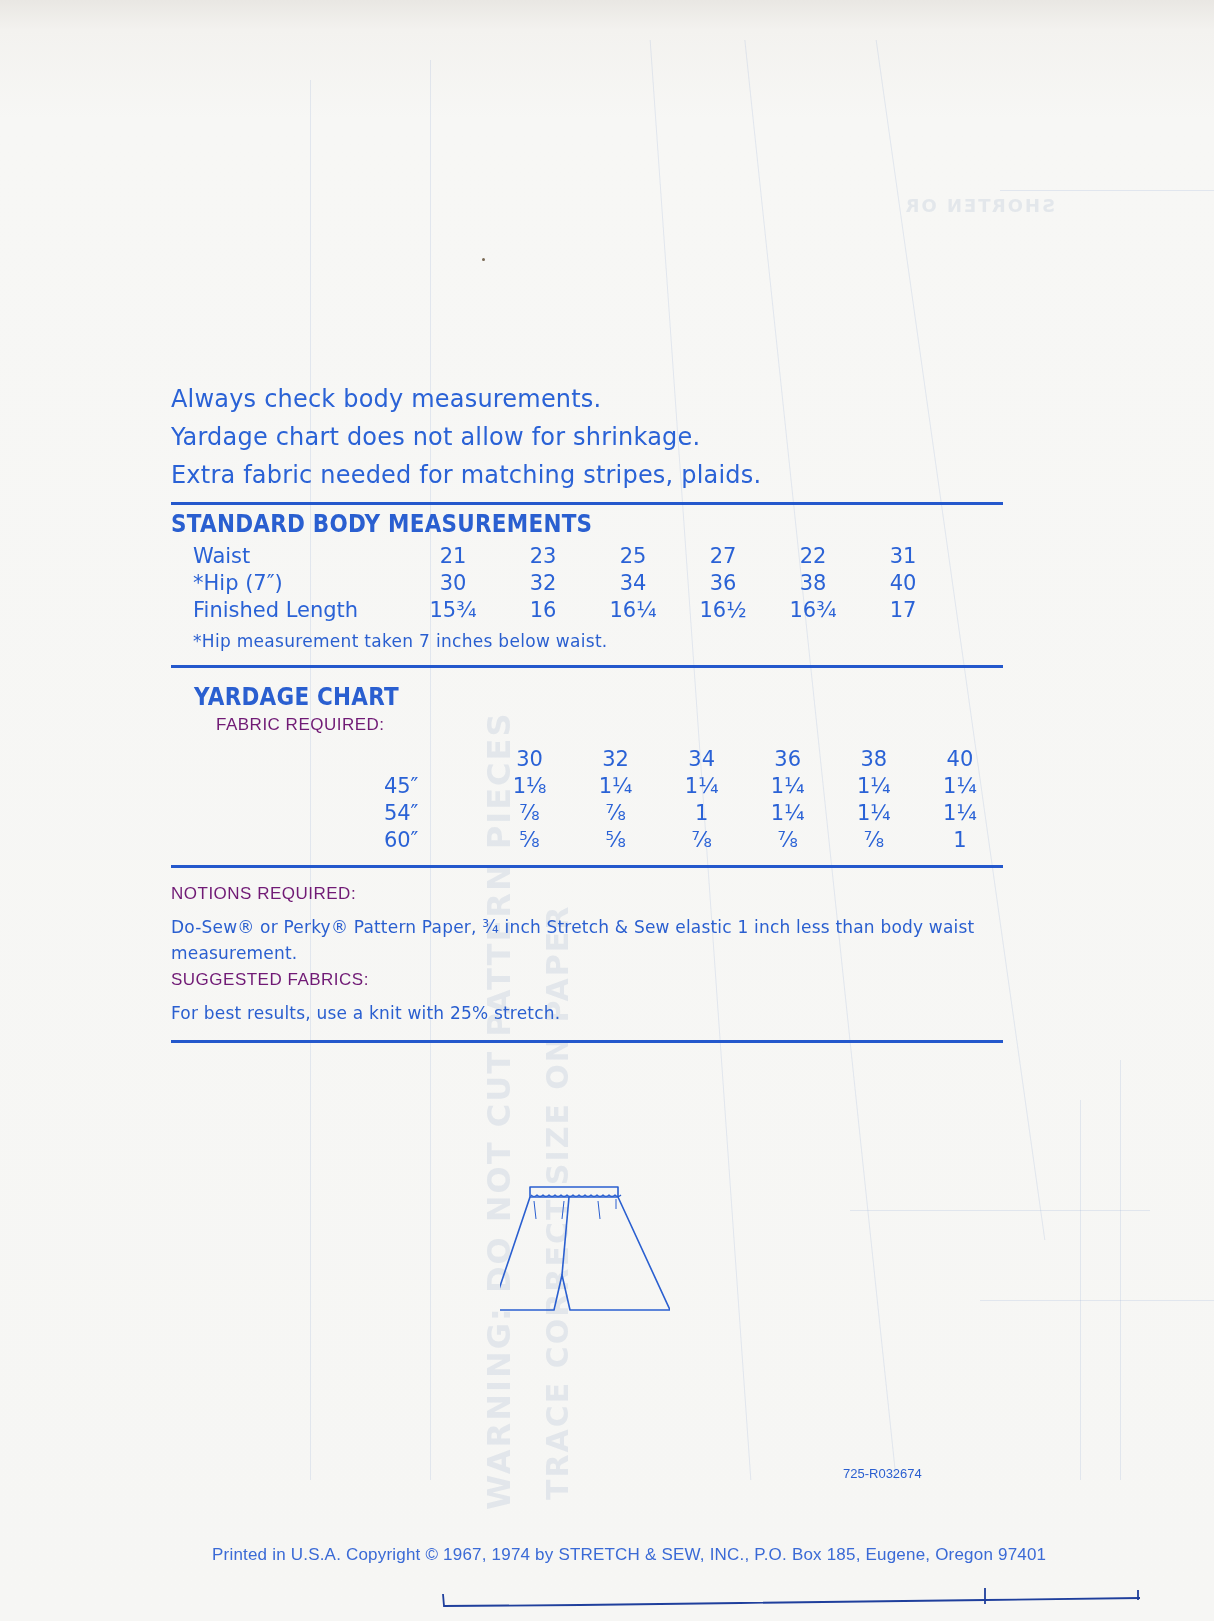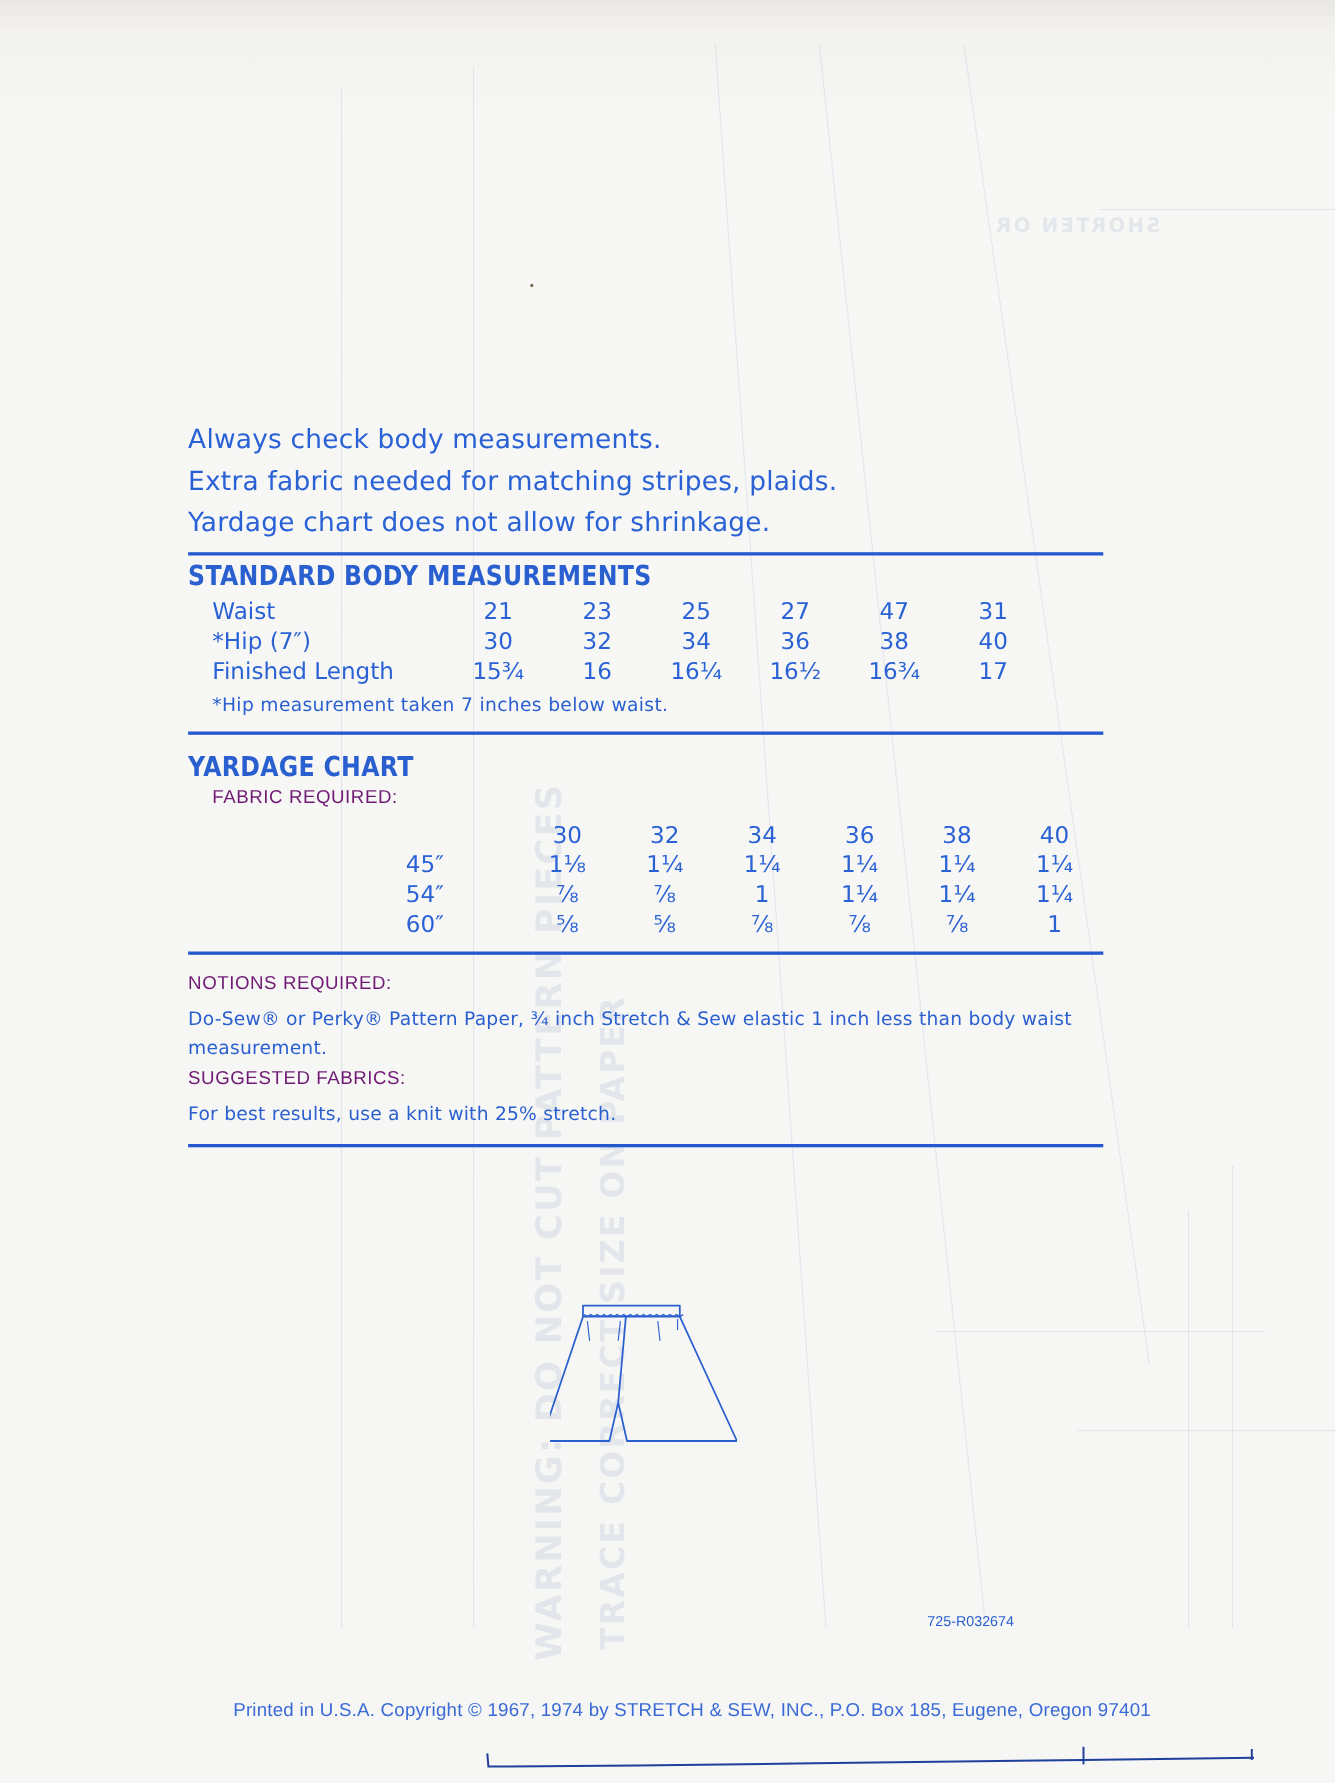--- a/index.html
+++ b/index.html
@@ -85,37 +85,37 @@
 <div class="ghost-text" style="left:1055px;top:195px;font-size:18px;transform:scale(-1,1);">SHORTEN OR</div>
 <div class="ghost-text" style="left:480px;top:1510px;font-size:32px;transform:rotate(-90deg);">WARNING: DO NOT CUT PATTERN PIECES</div>
 <div class="ghost-text" style="left:540px;top:1500px;font-size:30px;transform:rotate(-90deg);">TRACE CORRECT SIZE ON PAPER</div>
 
 <div class="speck" style="left:482px;top:258px;"></div>
 
 <div class="content">
 
   <div style="margin-top:0;">
     <div class="intro-line">Always check body measurements.</div>
+    <div class="intro-line">Yardage chart does not allow for shrinkage.</div>
     <div class="intro-line">Extra fabric needed for matching stripes, plaids.</div>
-    <div class="intro-line">Yardage chart does not allow for shrinkage.</div>
   </div>
 
   <div class="rule" style="margin-top:8px;"></div>
 
   <div style="margin-top:4px;">
     <div class="section-title">STANDARD BODY MEASUREMENTS</div>
     <table class="grid" style="margin-top:4px;">
       <tbody>
           <tr>
         <td class="rowlabel">Waist</td>
         <td class="val">21</td>
         <td class="val">23</td>
         <td class="val">25</td>
         <td class="val">27</td>
-        <td class="val">47</td>
+        <td class="val">22</td>
         <td class="val">31</td>
       </tr>
       <tr>
         <td class="rowlabel">*Hip (7″)</td>
         <td class="val">30</td>
         <td class="val">32</td>
         <td class="val">34</td>
         <td class="val">36</td>
         <td class="val">38</td>
         <td class="val">40</td>
@@ -129,21 +129,21 @@
         <td class="val">16¾</td>
         <td class="val">17</td>
       </tr>
     </tbody>
       </table>
     <div class="note" style="margin-top:8px;">*Hip measurement taken 7 inches below waist.</div>
   </div>
 
   <div class="rule" style="margin-top:14px;"></div>
 
-  <div style="margin-top:14px;">
+  <div style="margin-top:14px;margin-left:23px;">
     <div class="section-title">YARDAGE CHART</div>
     <div class="sub-label" style="padding-left:22px;margin-top:4px;">FABRIC REQUIRED:</div>
     <table class="grid" style="margin-top:10px;">
       <tbody>
           <tr>
         <td class="rowlabel"></td>
         <td class="val">30</td>
         <td class="val">32</td>
         <td class="val">34</td>
         <td class="val">36</td>

